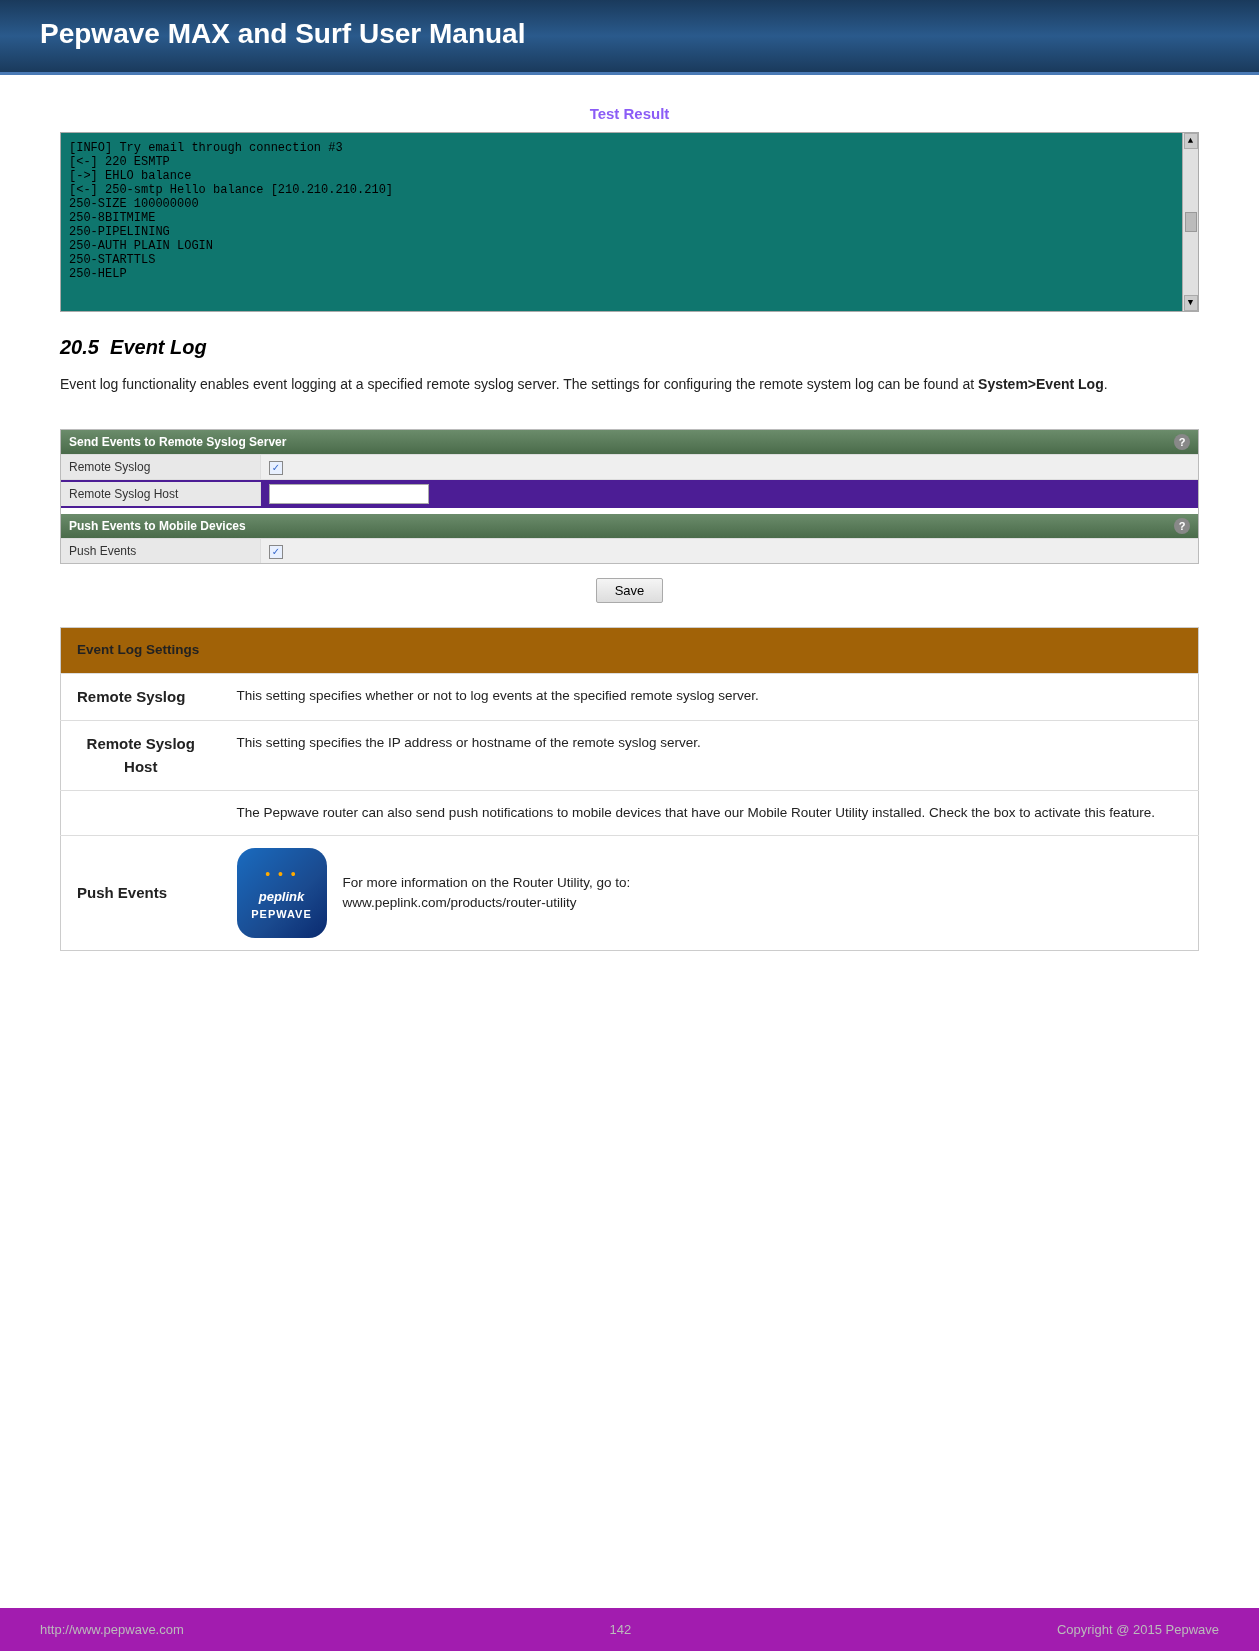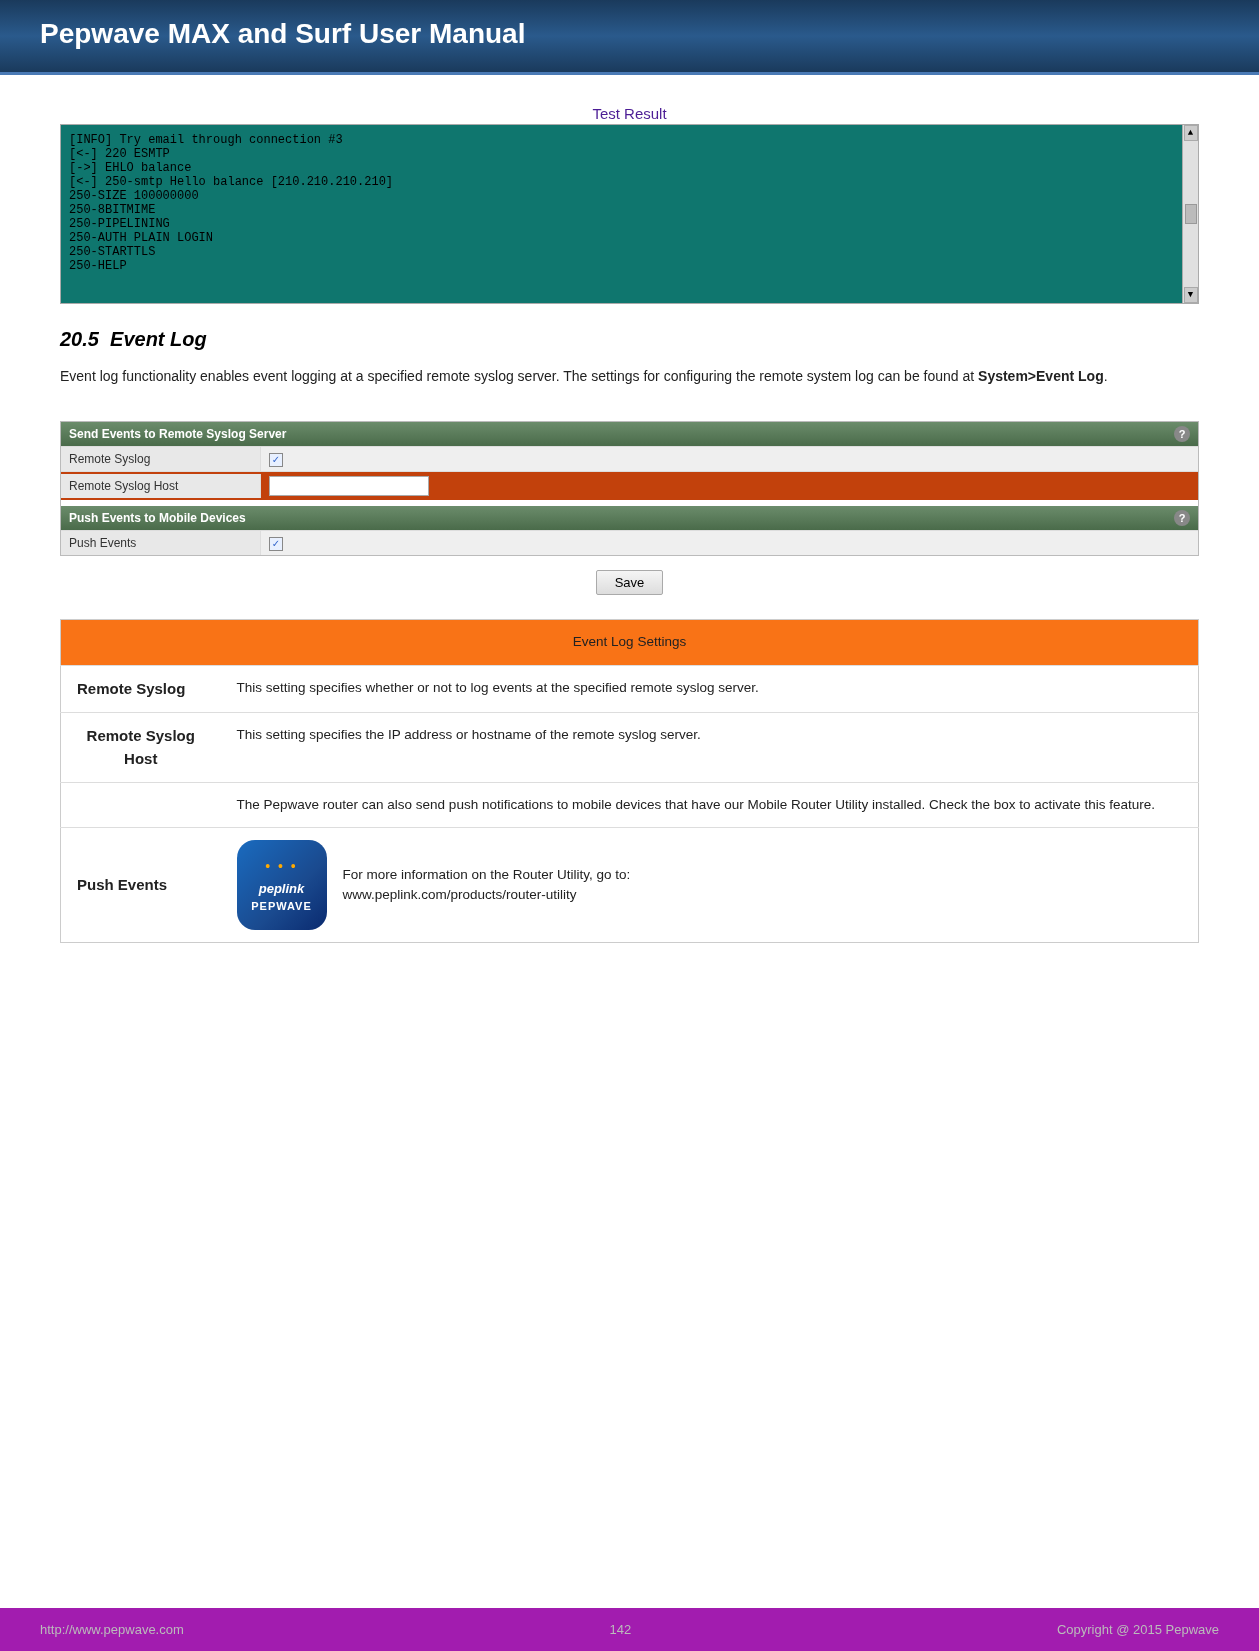--- a/index.html
+++ b/index.html
@@ -28,24 +28,24 @@
     
     .main-content {
       flex: 1;
       padding: 30px 60px 30px 60px;
       background: #fff;
     }
 
     
     .test-result-title {
       text-align: center;
-      font-weight: normal;
+      font-weight: bold;
       font-size: 15px;
-      margin-bottom: 2px;
-      color: #4c1d95;
+      margin-bottom: 10px;
+      color: #8b5cf6;
     }
 
     .test-result-box {
       border: 1px solid #aaa;
       background: #0f766e;
       font-family: 'Courier New', monospace;
       font-size: 12px;
       padding: 8px;
       height: 180px;
       overflow: hidden;
@@ -128,21 +128,21 @@
       font-size: 11px;
       display: flex;
       align-items: center;
       justify-content: center;
       cursor: pointer;
     }
     .config-row {
       display: flex;
       align-items: center;
       border-top: 1px solid #ddd;
-      background: #c2410c;
+      background: #4c1d95;
     }
     .config-row:nth-child(even) {
       background: #efefef;
     }
     .config-label {
       width: 200px;
       min-width: 200px;
       padding: 5px 8px;
       font-size: 12px;
       color: #333;
@@ -193,25 +193,24 @@
     }
 
     
     .settings-table {
       border: 1px solid #ccc;
       width: 100%;
       border-collapse: collapse;
       margin-bottom: 20px;
     }
     .settings-table-header {
-      background: #f97316;
-      color: #fff;
-      text-align: center;
+      background: #a16207;
+      color: #fff;
       font-size: 15px;
-      font-weight: normal;
+      font-weight: bold;
       padding: 10px;
     }
     .settings-table tr td {
       border-top: 1px solid #ddd;
       padding: 12px 16px;
       vertical-align: top;
       font-size: 13.5px;
       color: #222;
       line-height: 1.5;
     }

